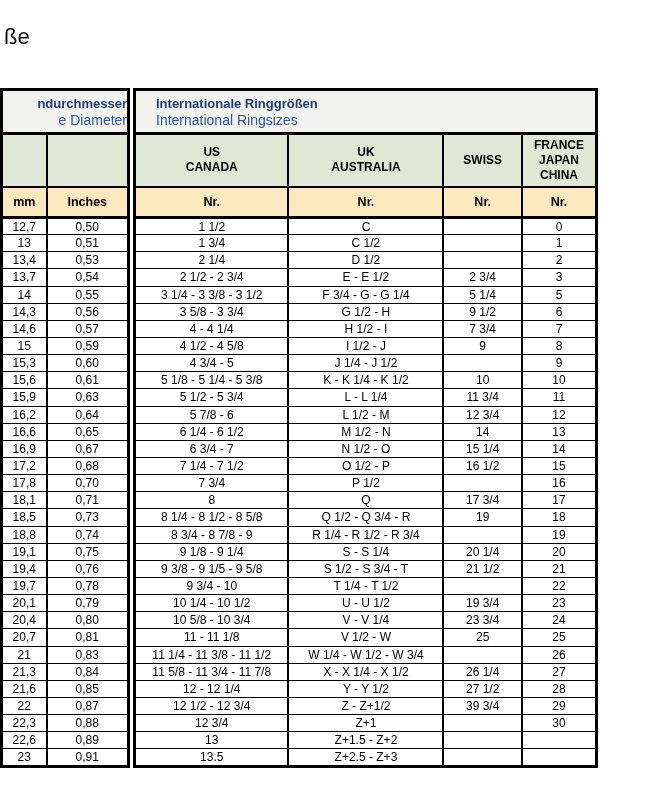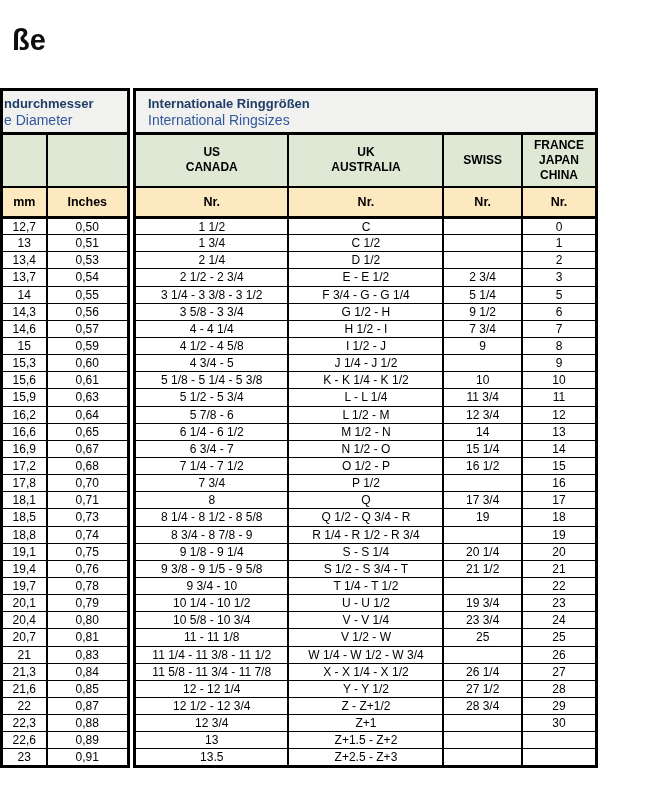--- a/index.html
+++ b/index.html
@@ -5,22 +5,22 @@
   * { margin: 0; padding: 0; box-sizing: border-box; }
   html, body { background: #ffffff; }
   body {
     width: 645px; height: 807px;
     position: relative;
     font-family: "Liberation Sans", sans-serif;
     color: #000;
     overflow: hidden;
   }
   .heading {
-    position: absolute; left: 12px; top: 24px;
-    font-size: 29px; font-weight: bold; color: #0d0d0d;
+    position: absolute; left: 4px; top: 24px;
+    font-size: 22px; font-weight: normal; color: #0d0d0d;
     letter-spacing: 0px;
   }
   table.tbl {
     position: absolute; top: 88px;
     border-collapse: collapse; table-layout: fixed;
     border: 3px solid #000;
   }
   .tbl td {
     border: 1px solid #000;
     border-left-width: 2px; border-right-width: 2px;
@@ -28,23 +28,23 @@
     padding: 0; overflow: hidden; white-space: nowrap;
     font-size: 12px; height: 17.15px;
   }
   .left-tbl { left: 0; width: 127px; border-left: none; }
   .left-tbl td:first-child { border-left: none; }
   .right-tbl { left: 133px; width: 465px; }
 
   .title-row td {
     background: var(--title-bg, #f1f1f0);
     height: 44px; text-align: left; vertical-align: middle;
-    border-bottom-width: 3px; padding-left: 12px;
-  }
-  .left-tbl .title-row td { padding-left: 1px; }
+    border-bottom-width: 3px; padding-left: 20px;
+  }
+  .left-tbl .title-row td { padding-left: 1px; text-align: right; }
   .t-de { font-weight: bold; color: var(--title-text-bold, #1f3d68); font-size: 13px; line-height: 17px; }
   .t-en { color: var(--title-text-light, #31589a); font-size: 14px; line-height: 17px; }
 
   .green-row td {
     background: var(--header-green, #dee8d5);
     height: 53px; font-weight: bold; font-size: 12px; line-height: 15px;
     white-space: pre-line; border-bottom-width: 2px;
   }
   .tan-row td {
     background: var(--header-tan, #fce9c0);
@@ -406,21 +406,21 @@
       </tr>
       <tr>
         <td>12 - 12 1/4</td>
         <td>Y - Y 1/2</td>
         <td>27 1/2</td>
         <td>28</td>
       </tr>
       <tr>
         <td>12 1/2 - 12 3/4</td>
         <td>Z - Z+1/2</td>
-        <td>28 3/4</td>
+        <td>39 3/4</td>
         <td>29</td>
       </tr>
       <tr>
         <td>12 3/4</td>
         <td>Z+1</td>
         <td></td>
         <td>30</td>
       </tr>
       <tr>
         <td>13</td>

